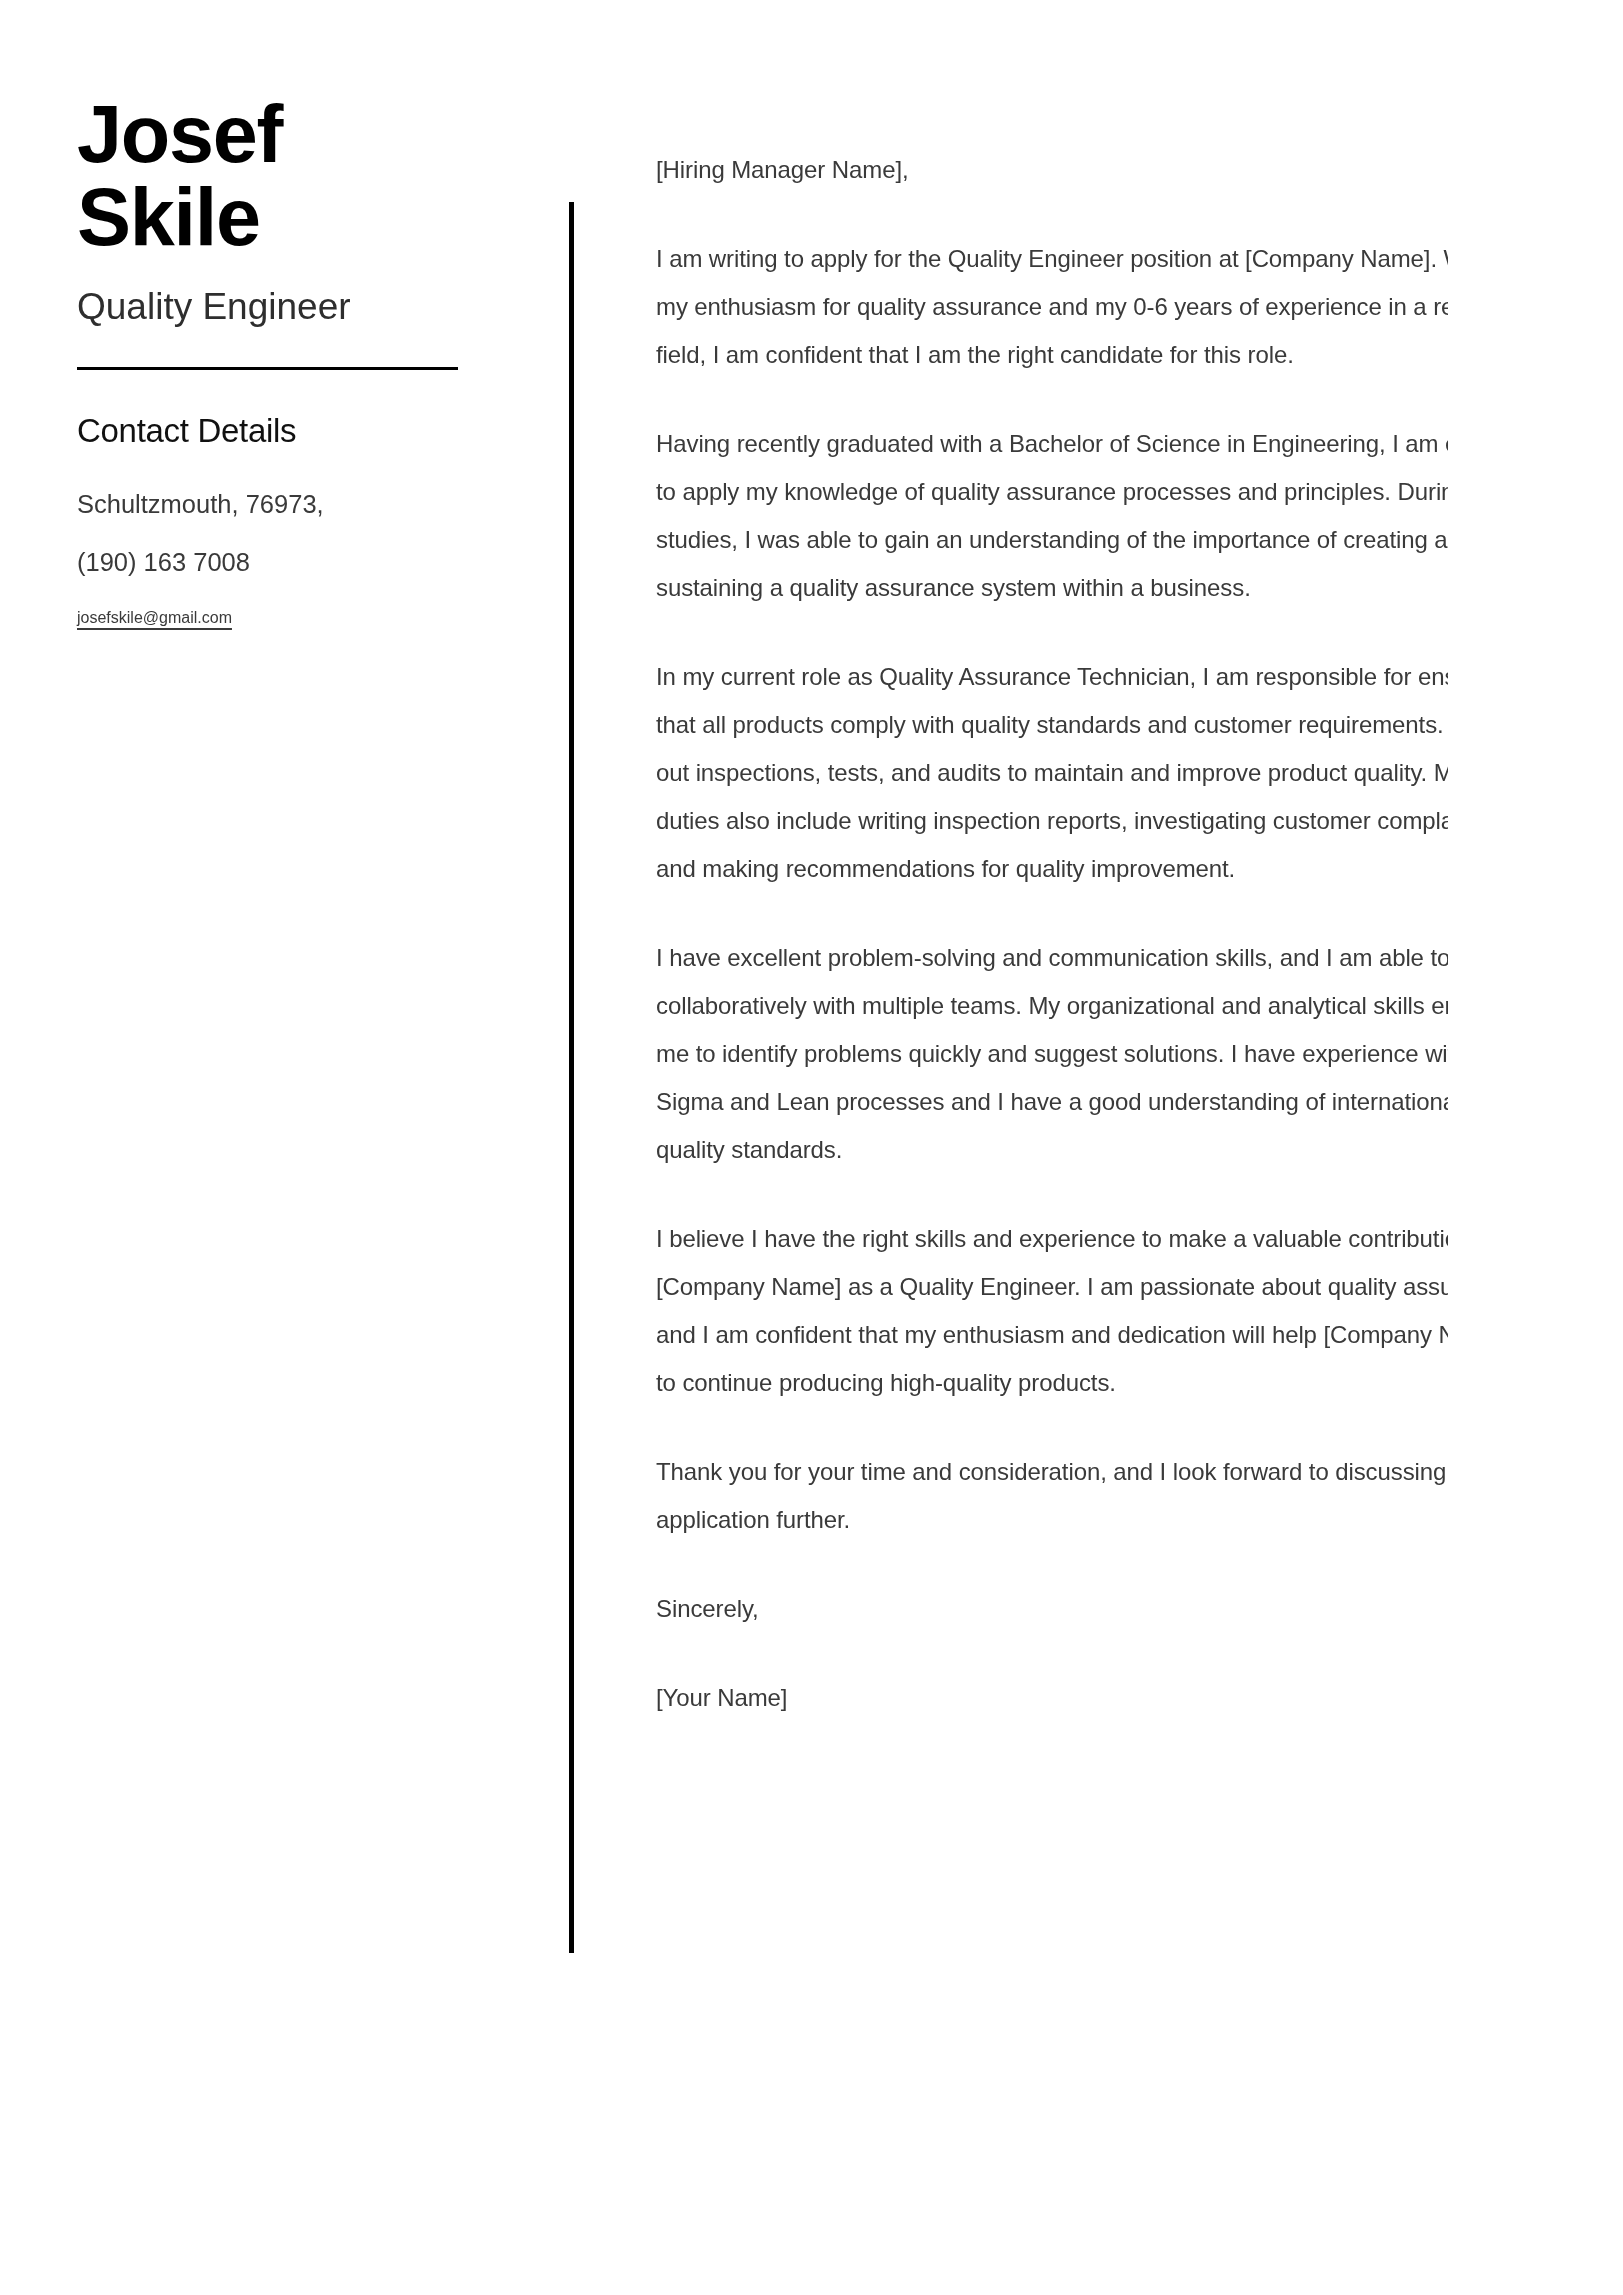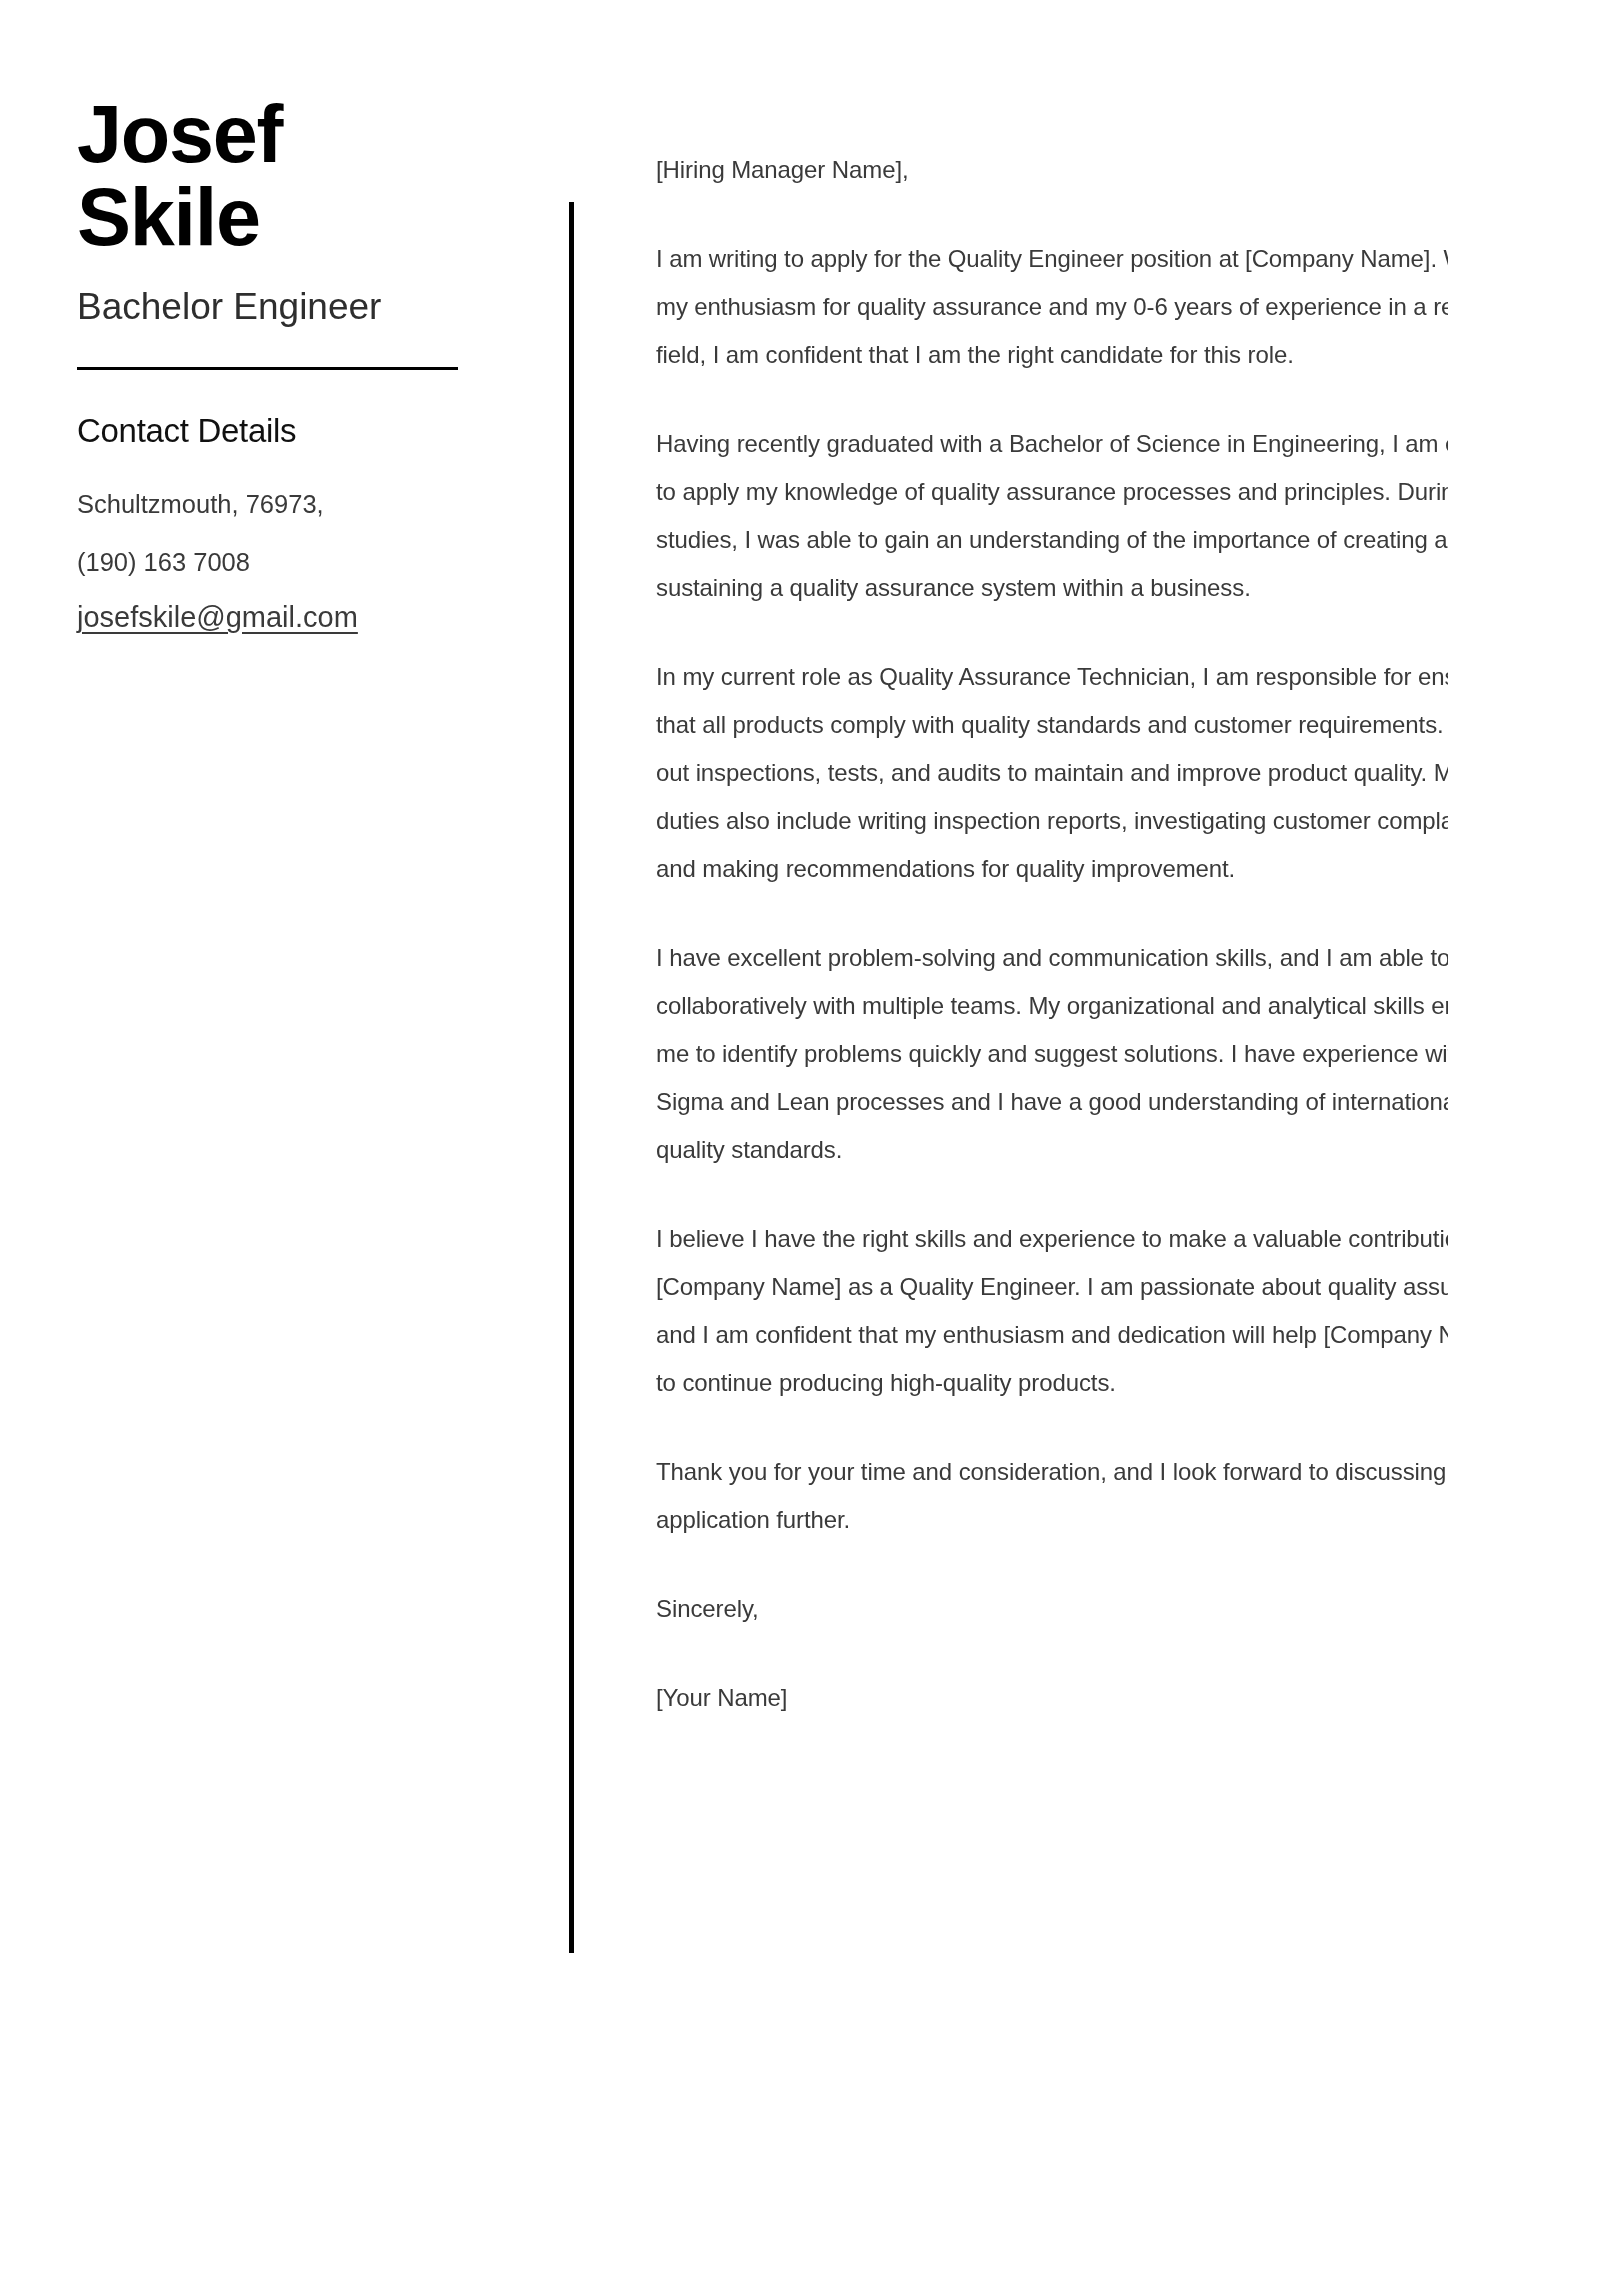--- a/index.html
+++ b/index.html
@@ -54,21 +54,21 @@
     line-height: 1.2;
     font-weight: 400;
     color: #111111;
     letter-spacing: -0.3px;
   }
   .contact-block { margin-top: 27.5px; font-size: 25.5px; line-height: 52px; color: #3a3a3a; }
   .phone { margin-top: 17px; font-size: 25.5px; line-height: 31px; color: #3a3a3a; }
   .email {
     display: inline-block;
     margin-top: 23.6px;
-    font-size: 29px;
+    font-size: 16px;
     line-height: 31px;
     color: #3a3a3a;
     text-decoration: underline;
     text-underline-offset: 5.2px;
     text-decoration-thickness: 2px;
     cursor: pointer;
   }
 
   
   .v-divider {
@@ -98,21 +98,21 @@
 </head>
 <body>
 
 <div class="page">
 
   <aside class="sidebar">
     <h1 class="name">
       <span class="first">Josef</span>
       <span class="last">Skile</span>
     </h1>
-    <div class="job-title">Bachelor Engineer</div>
+    <div class="job-title">Quality Engineer</div>
     <div class="rule"></div>
     <h2 class="contact-heading">Contact Details</h2>
     <div class="contact-block">
       <div>Schultzmouth, 76973,</div>
     </div>
     <div class="phone">(190) 163 7008</div>
     <a class="email">josefskile@gmail.com</a>
   </aside>
 
   <div class="v-divider"></div>

